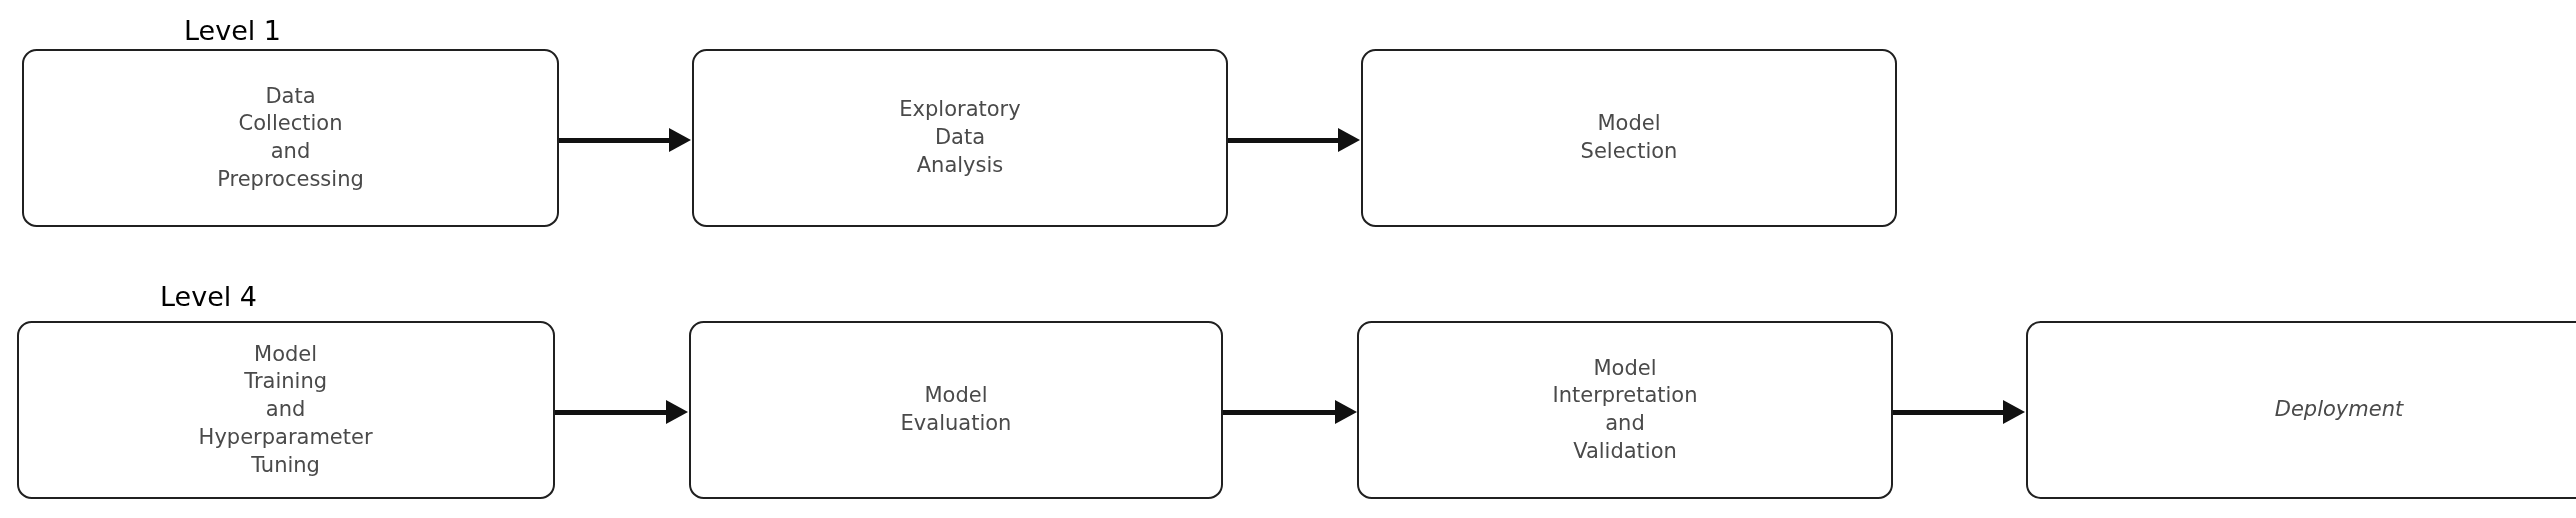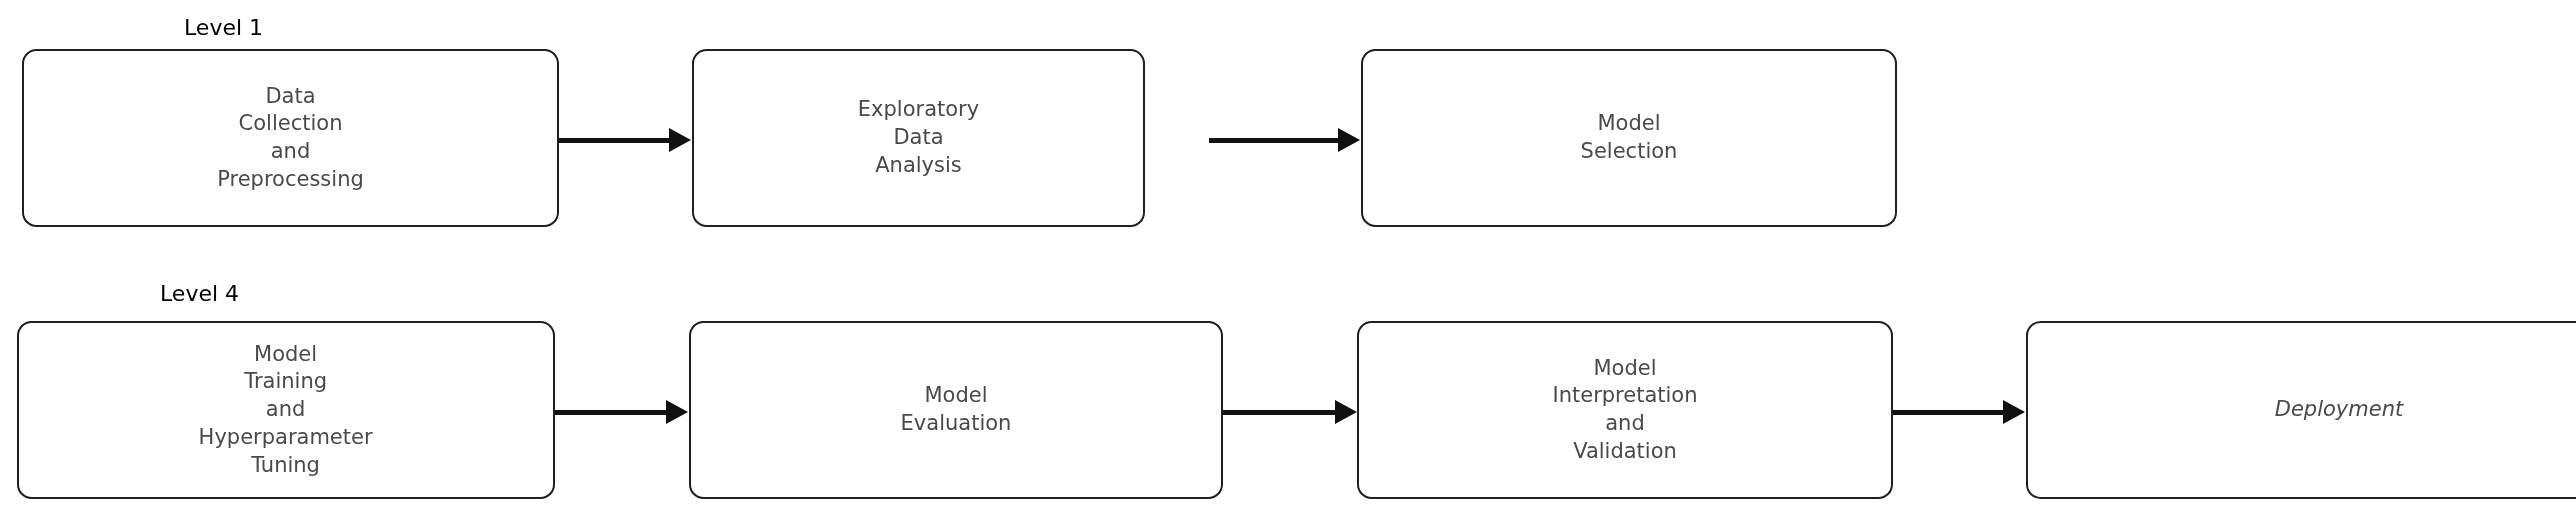--- a/index.html
+++ b/index.html
@@ -14,21 +14,21 @@
   #canvas {
     position: relative;
     width: 2576px;
     height: 519px;
     background: #ffffff;
     overflow: hidden;
   }
   .level-label {
     position: absolute;
     font-family: "DejaVu Sans", sans-serif;
-    font-size: 22px;
+    font-size: 27px;
     font-weight: 400;
     color: #000000;
     white-space: nowrap;
     letter-spacing: 0px;
   }
   .node {
     position: absolute;
     box-sizing: border-box;
     background: #ffffff;
     border: 2.7px solid #202020;
@@ -79,21 +79,21 @@
     <div class="edge" style="left: 1209px; top: 138px; width: 152px;">
       <div class="edge-line" style="width: 132px; background: rgb(17, 17, 17);"></div>
       <div class="edge-head" style="left: 129px; border-left-color: rgb(17, 17, 17);"></div>
     </div>
     <div class="node" style="left: 22px; top: 49px; width: 537px; height: 178px; border-color: rgb(32, 32, 32);">
       <div class="node-label" style="color: rgb(74, 74, 74);">Data
 Collection
 and
 Preprocessing</div>
     </div>
-    <div class="node" style="left: 692px; top: 49px; width: 453px; height: 178px; border-color: rgb(32, 32, 32);">
+    <div class="node" style="left: 692px; top: 49px; width: 536px; height: 178px; border-color: rgb(32, 32, 32);">
       <div class="node-label" style="color: rgb(74, 74, 74);">Exploratory
 Data
 Analysis</div>
     </div>
     <div class="node" style="left: 1361px; top: 49px; width: 536px; height: 178px; border-color: rgb(32, 32, 32);">
       <div class="node-label" style="color: rgb(74, 74, 74);">Model
 Selection</div>
     </div>
     <div class="level-label" style="left: 160px; top: 281px; color: rgb(0, 0, 0);">Level 4</div>
     <div class="edge" style="left: 536px; top: 410px; width: 152px;">

